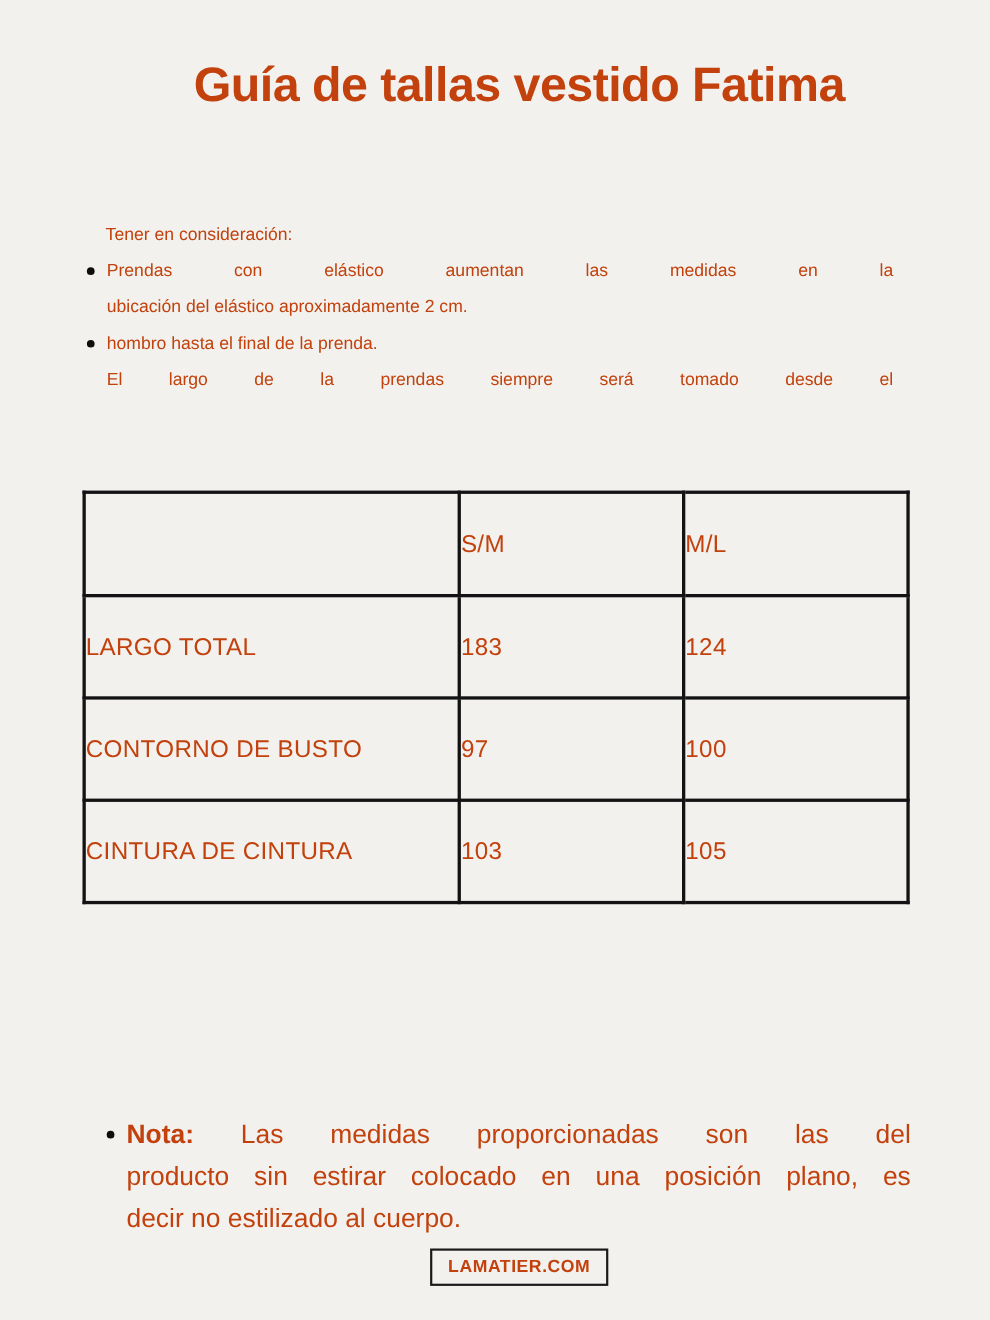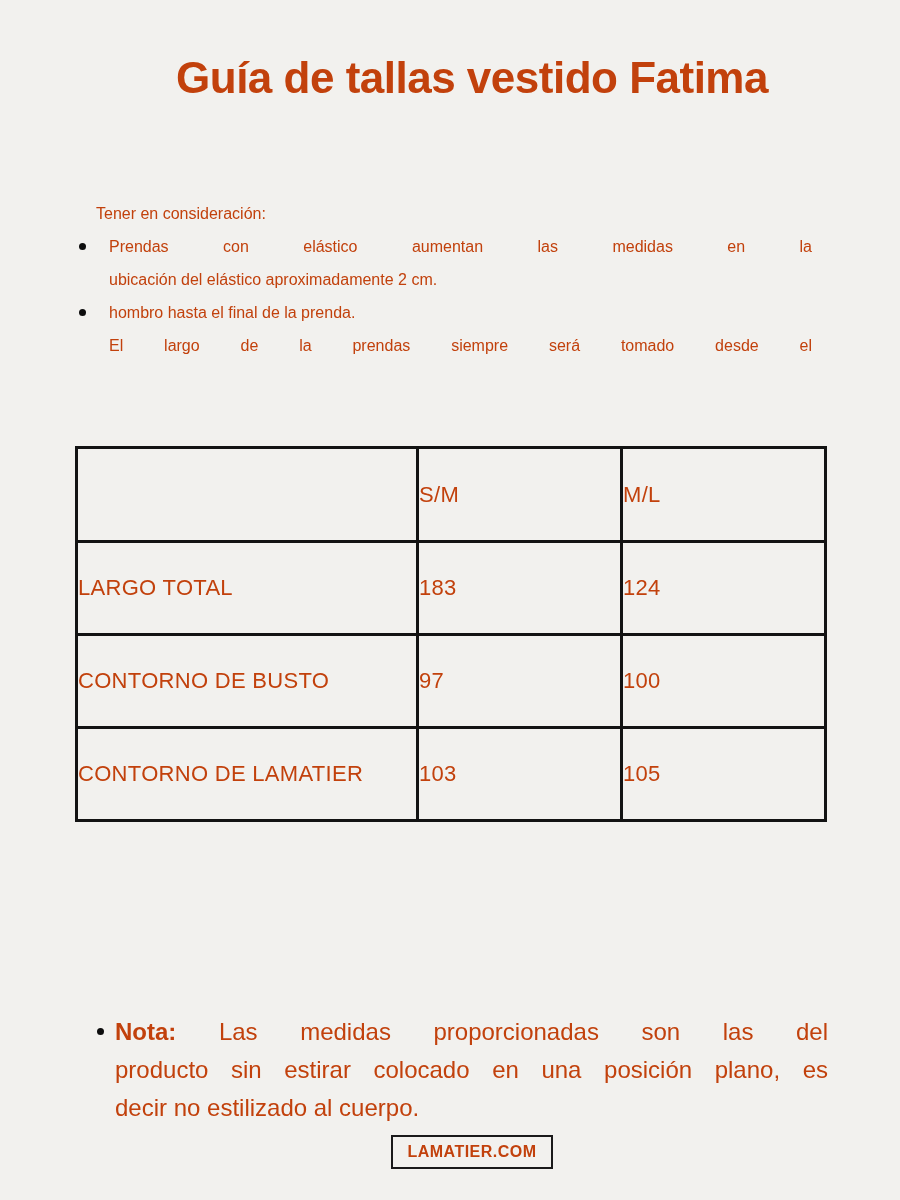--- a/index.html
+++ b/index.html
@@ -32,21 +32,21 @@
   .considerations {
     position: absolute;
     top: 179px;
     left: 78px;
     width: 734px;
     font-size: 16px;
     line-height: 33px;
     margin-top: 18px;
   }
   .consider-heading { margin: 0; padding-left: 18px; }
-  .bullet-item { display: flex; gap: 12px; }
+  .bullet-item { display: flex; }
   .dot { flex: 0 0 19px; position: relative; }
   .dot::after {
     content: "";
     position: absolute;
     left: 1px;
     top: 13px;
     width: 7px;
     height: 7px;
     border-radius: 50%;
     background: #0d0d0d;
@@ -148,21 +148,21 @@
         <td>LARGO TOTAL</td>
         <td>183</td>
         <td>124</td>
       </tr>
       <tr class="data-row">
         <td>CONTORNO DE BUSTO</td>
         <td>97</td>
         <td>100</td>
       </tr>
       <tr class="data-row">
-        <td>CONTORNO DE LAMATIER</td>
+        <td>CINTURA DE CINTURA</td>
         <td>103</td>
         <td>105</td>
       </tr>
     </tbody>
   </table>
 
   <section class="note">
     <span class="dot"></span>
     <div class="bullet-text">
       <div class="line just"><b class="note-label">Nota:</b> <span>Las medidas proporcionadas son las del</span></div>

